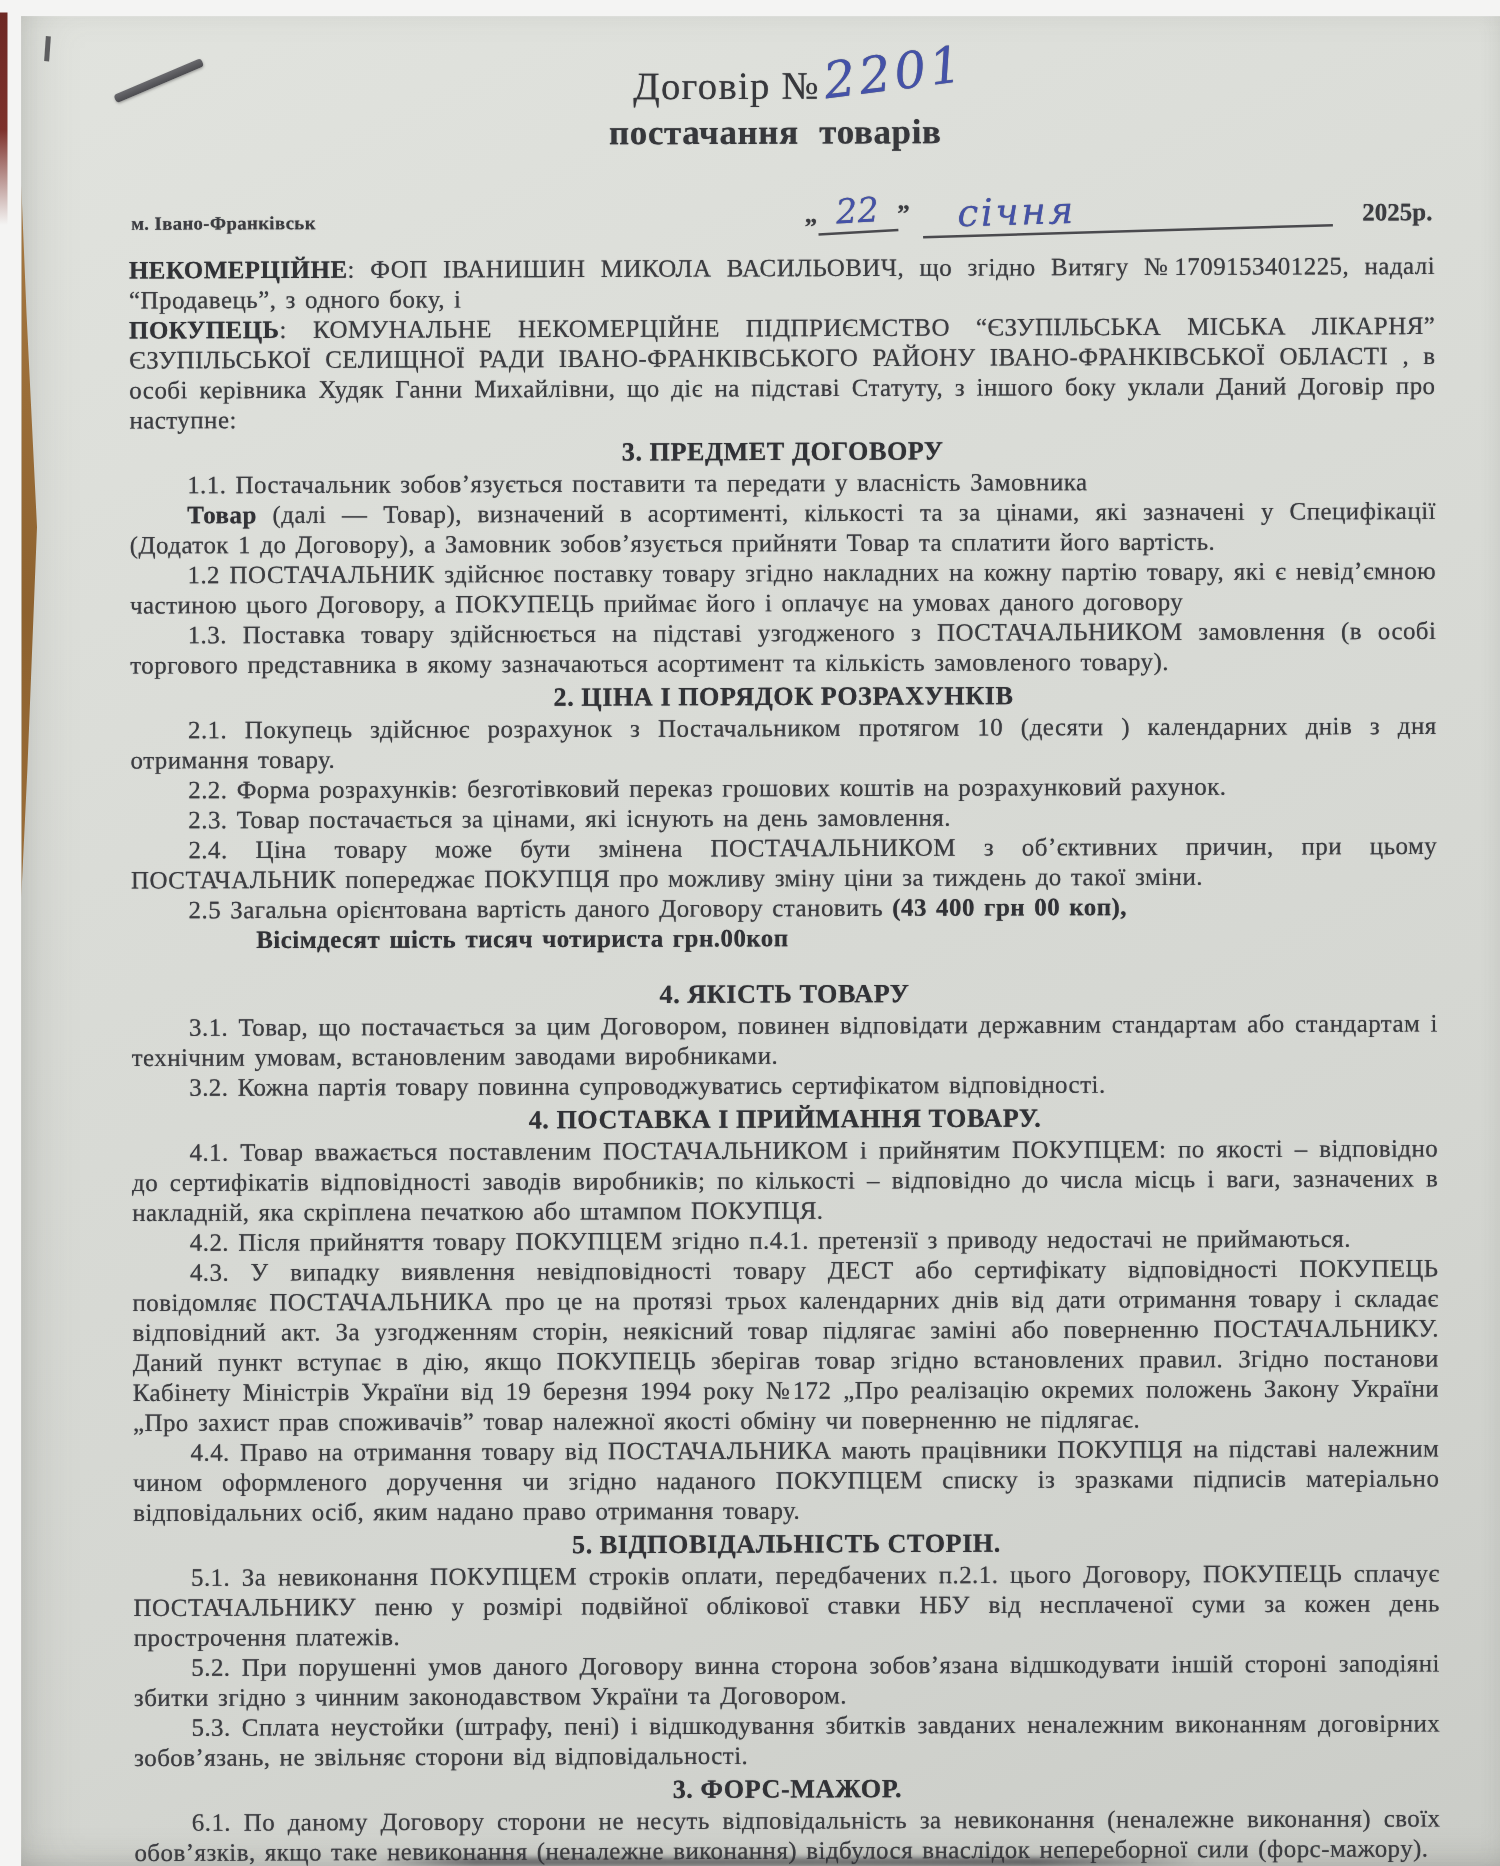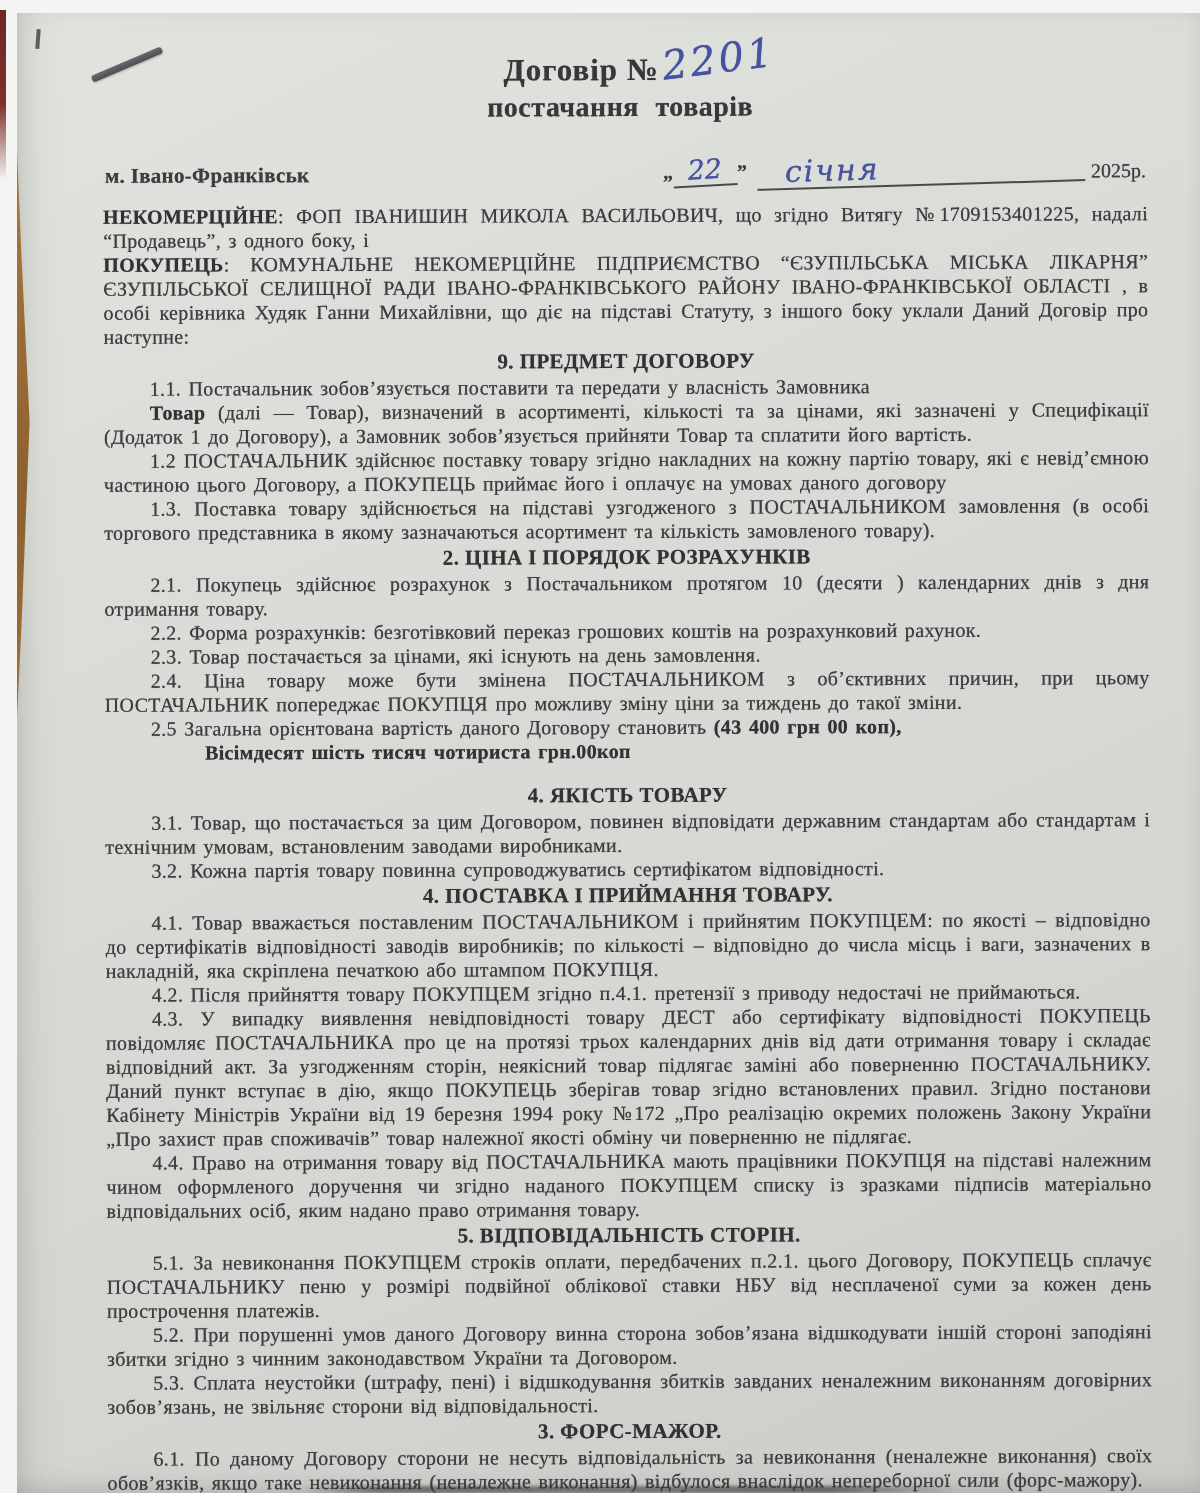--- a/index.html
+++ b/index.html
@@ -52,51 +52,51 @@
 
   
   .content {
     position: absolute; left: 88px; right: 50px; top: 22px;
     color: #3c3d41;
     transform: rotate(-0.2deg);
   }
   .scan-text { text-shadow: 0 0 0.7px rgba(55,55,60,0.75); }
 
   .title-line { text-align: center; margin: 8px 0 0 30px; height: 46px; white-space: nowrap; }
-  .title-label { font-size: 31px; font-weight: bold; color: #37383c; letter-spacing: 1px; }
+  .title-label { font-size: 31px; font-weight: normal; color: #37383c; letter-spacing: 1px; }
   .title-number {
     display: inline-block;
     font-family: "DejaVu Serif", serif; font-style: italic;
     font-size: 40px; color: #4452a8; letter-spacing: 3px;
     transform: rotate(-7deg) translateY(-7px);
   }
   .subtitle {
     text-align: center; margin: 2px 0 0 -10px;
     font-size: 28px; font-weight: bold; color: #37383c;
     word-spacing: 9px; letter-spacing: 0.5px; height: 40px;
   }
   .meta-row {
     display: flex; justify-content: space-between; align-items: flex-end;
     margin: 16px 2px 0 2px; height: 40px;
   }
-  .city { font-size: 21px; font-weight: bold; letter-spacing: 0.3px; }
+  .city { font-size: 15px; font-weight: bold; letter-spacing: 0.3px; }
   .date-group { white-space: nowrap; }
   .q { font-size: 20px; font-weight: bold; }
   .hw { font-family: "DejaVu Serif", serif; font-style: italic; color: #4452a8; }
   .day {
     display: inline-block; min-width: 64px; text-align: center;
     font-size: 27px; border-bottom: 2px solid #4a4a4e;
     transform: rotate(-3deg); line-height: 30px;
   }
   .month {
     display: inline-block; min-width: 300px; text-align: left; padding-left: 28px;
     font-size: 30px; letter-spacing: 2px; border-bottom: 2px solid #4a4a4e;
     margin-left: 10px; line-height: 32px; transform: rotate(-1.5deg);
   }
-  .year { font-size: 20px; font-weight: normal; margin-left: 6px; }
+  .year { font-size: 20px; font-weight: bold; margin-left: 24px; }
 
   .body-blocks { margin-top: 16px; }
   .para {
     margin: 0; text-align: justify; text-indent: 46px;
     font-size: 20px; line-height: 24px;
     letter-spacing: 0.35px; word-spacing: 2px;
   }
   .para .b, .amount, .heading { font-weight: bold; color: #313236; }
   .plain { text-indent: 0; }
   .amount { text-indent: 100px; text-align: left; }
@@ -128,21 +128,21 @@
       <div class="meta-row">
         <span class="city">м. Івано-Франківськ</span>
         <span class="date-group">
           <span class="q">„</span><span class="day hw">22</span><span class="q">”</span><span class="month hw">січня</span><span class="year">2025р.</span>
         </span>
       </div>
 
       <div class="body-blocks">
           <p class="para plain"><span class="b">НЕКОМЕРЦІЙНЕ</span><span>: ФОП ІВАНИШИН МИКОЛА ВАСИЛЬОВИЧ, що згідно Витягу №1709153401225, надалі “Продавець”, з одного боку, і</span></p>
           <p class="para plain"><span class="b">ПОКУПЕЦЬ</span><span>: КОМУНАЛЬНЕ НЕКОМЕРЦІЙНЕ ПІДПРИЄМСТВО “ЄЗУПІЛЬСЬКА МІСЬКА ЛІКАРНЯ” ЄЗУПІЛЬСЬКОЇ СЕЛИЩНОЇ РАДИ ІВАНО-ФРАНКІВСЬКОГО РАЙОНУ ІВАНО-ФРАНКІВСЬКОЇ ОБЛАСТІ , в особі керівника Худяк Ганни Михайлівни, що діє на підставі Статуту, з іншого боку уклали Даний Договір про наступне:</span></p>
-          <div class="heading"><span>9. ПРЕДМЕТ ДОГОВОРУ</span></div>
+          <div class="heading"><span>3. ПРЕДМЕТ ДОГОВОРУ</span></div>
           <p class="para"><span>1.1. Постачальник зобов’язується поставити та передати у власність Замовника</span></p>
           <p class="para"><span class="b">Товар</span><span> (далі — Товар), визначений в асортименті, кількості та за цінами, які зазначені у Специфікації (Додаток 1 до Договору), а Замовник зобов’язується прийняти Товар та сплатити його вартість.</span></p>
           <p class="para"><span>1.2 ПОСТАЧАЛЬНИК здійснює поставку товару згідно накладних на кожну партію товару, які є невід’ємною частиною цього Договору, а ПОКУПЕЦЬ приймає його і оплачує на умовах даного договору</span></p>
           <p class="para"><span>1.3. Поставка товару здійснюється на підставі узгодженого з ПОСТАЧАЛЬНИКОМ замовлення (в особі торгового представника в якому зазначаються асортимент та кількість замовленого товару).</span></p>
           <div class="heading"><span>2. ЦІНА І ПОРЯДОК РОЗРАХУНКІВ</span></div>
           <p class="para"><span>2.1. Покупець здійснює розрахунок з Постачальником протягом 10 (десяти ) календарних днів з дня отримання товару.</span></p>
           <p class="para"><span>2.2. Форма розрахунків: безготівковий переказ грошових коштів на розрахунковий рахунок.</span></p>
           <p class="para"><span>2.3. Товар постачається за цінами, які існують на день замовлення.</span></p>
           <p class="para"><span>2.4. Ціна товару може бути змінена ПОСТАЧАЛЬНИКОМ з об’єктивних причин, при цьому ПОСТАЧАЛЬНИК попереджає ПОКУПЦЯ про можливу зміну ціни за тиждень до такої зміни.</span></p>
           <p class="para"><span>2.5 Загальна орієнтована вартість даного Договору становить </span><span class="b">(43 400 грн 00 коп),</span></p>

